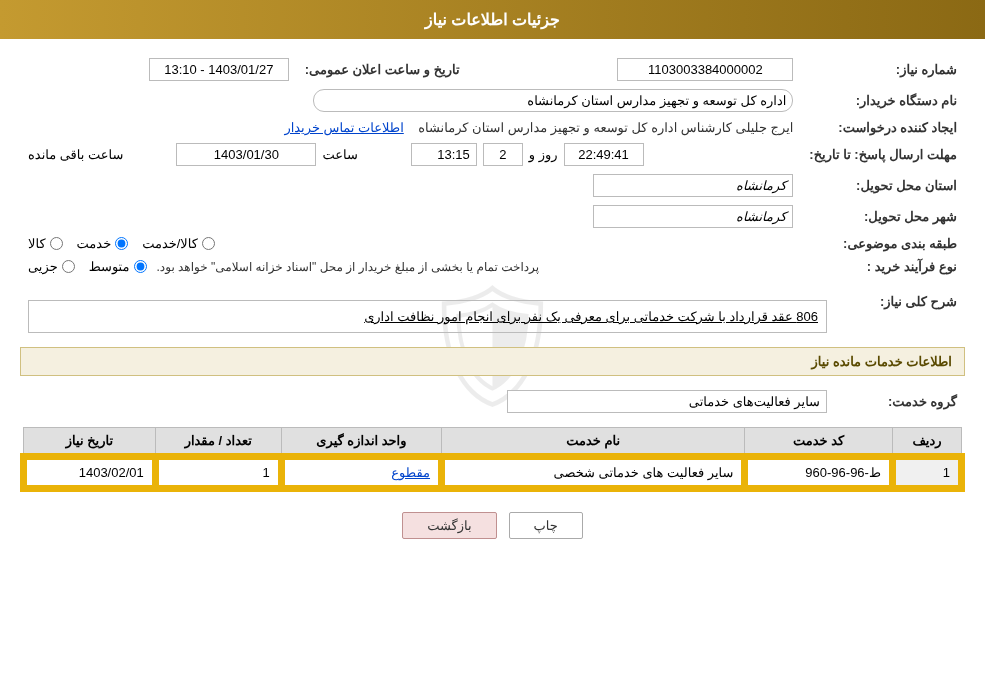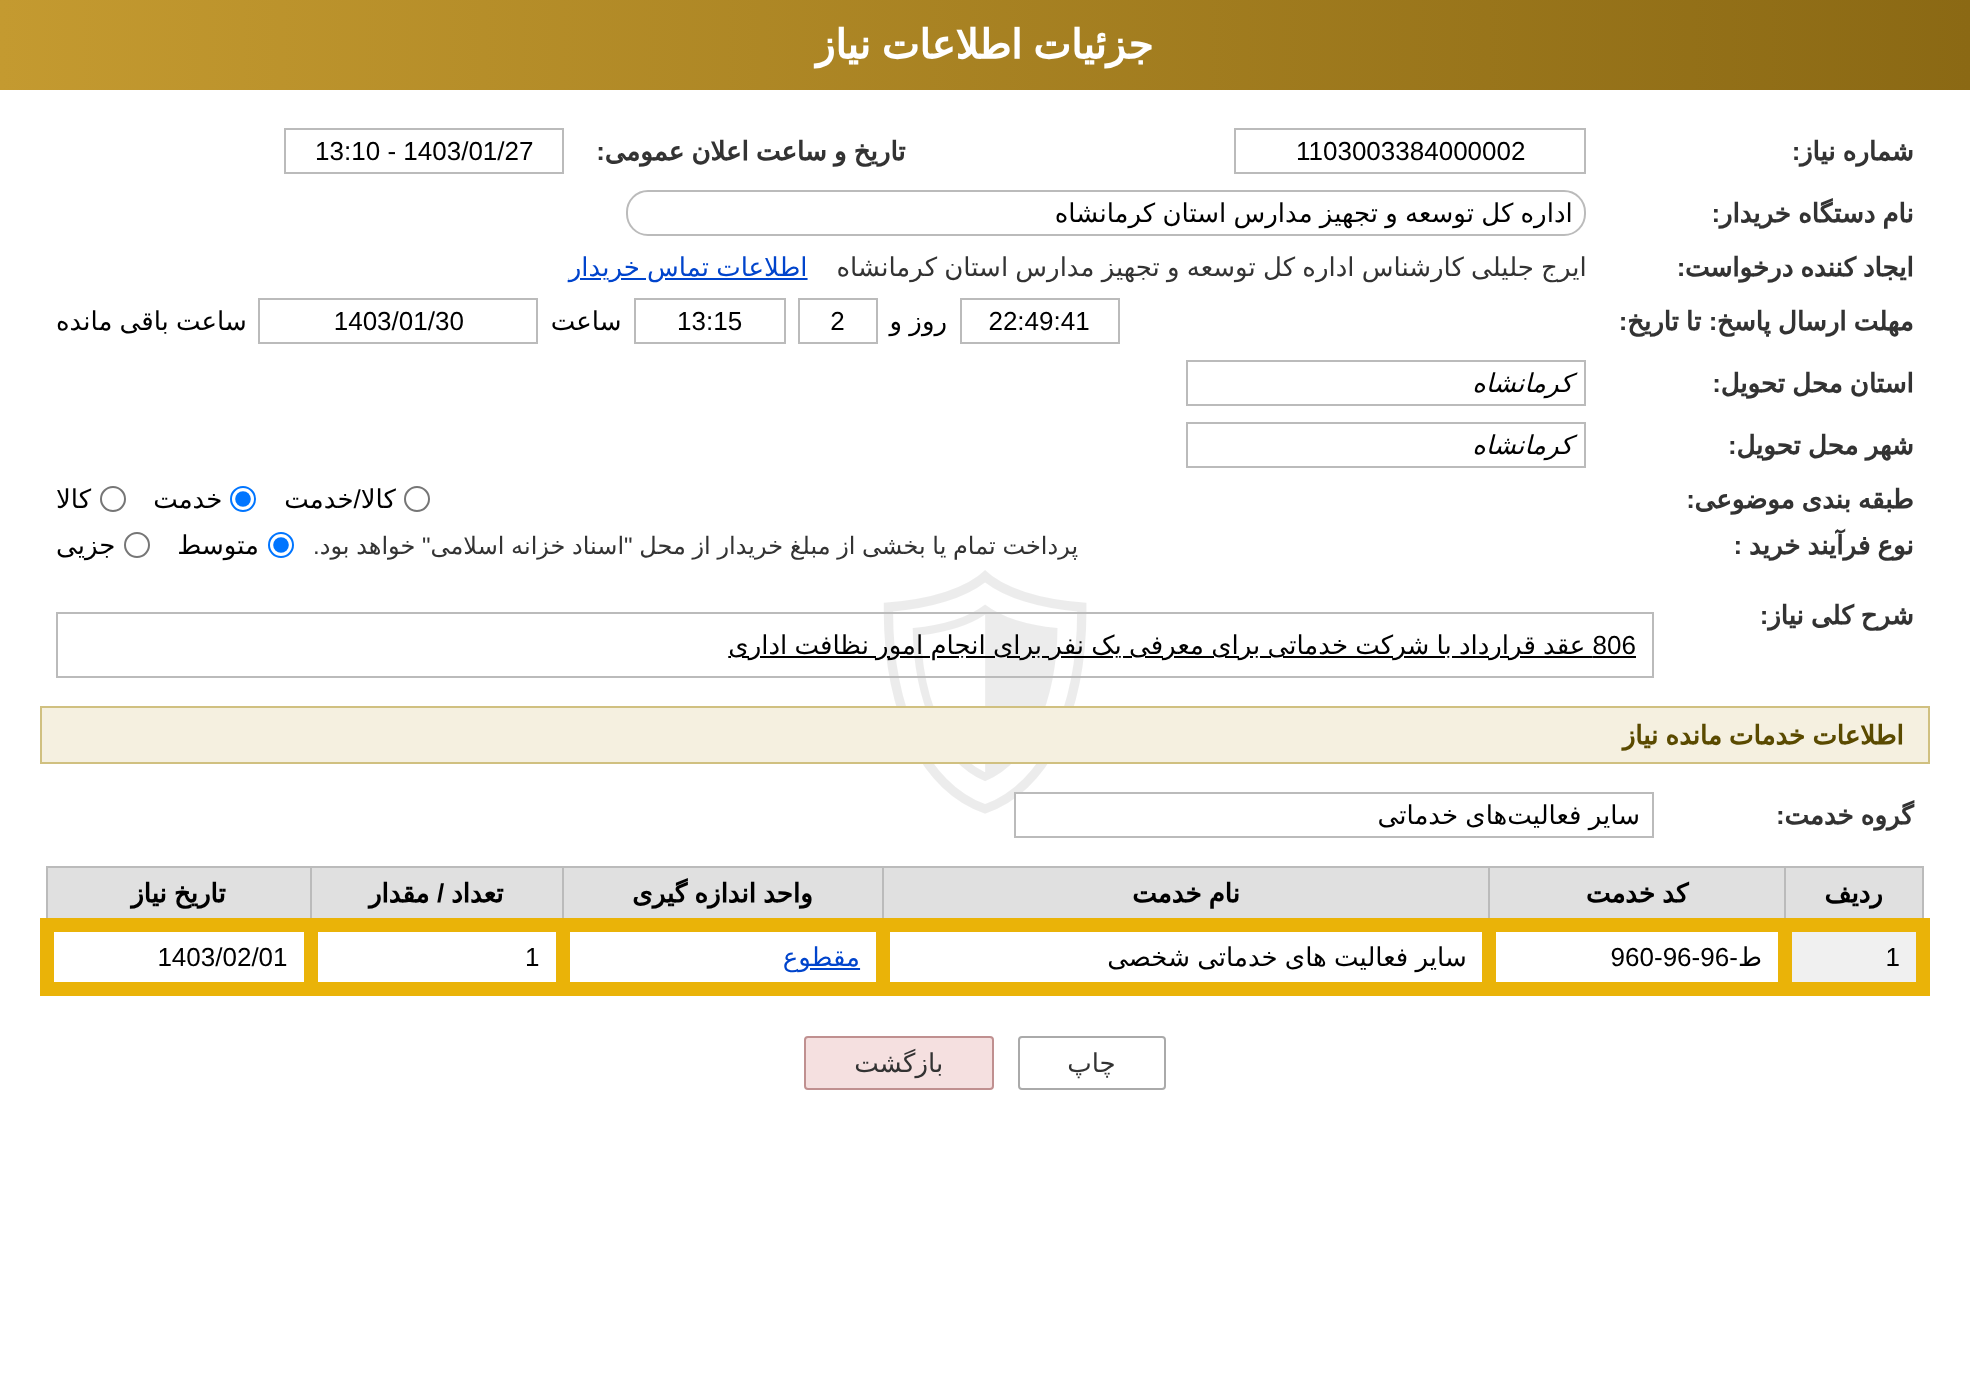--- a/index.html
+++ b/index.html
@@ -13,21 +13,21 @@
       max-width: 985px;
       margin: 0 auto;
       background: #fff;
       min-height: 691px;
     }
     .page-header {
       background: linear-gradient(to left, #8B6914, #c49a30);
       color: #fff;
       text-align: center;
       padding: 10px 0;
-      font-size: 20px;
+      font-size: 16px;
       font-weight: bold;
     }
     .main-content {
       padding: 15px 20px;
     }
     .section-header {
       background: #f5f0e0;
       border: 1px solid #d0c080;
       padding: 6px 12px;
       font-weight: bold;
@@ -54,36 +54,37 @@
     .value-cell {
       text-align: right;
     }
     .input-box {
       border: 1px solid #bbb;
       background: #fff;
       padding: 3px 6px;
       min-height: 22px;
       display: inline-block;
       text-align: right;
+      margin-left: 47px;
     }
     .input-medium {
       width: 200px;
       font-style: italic;
     }
     .number-input {
       width: 176px;
       text-align: center;
     }
     .date-input {
       width: 140px;
       text-align: center;
     }
     .time-input {
-      width: 76px;
-      text-align: center;
+      width: 66px;
+      text-align: right;
     }
     .countdown-row {
       display: flex;
       align-items: center;
       gap: 6px;
       justify-content: flex-end;
       flex-wrap: wrap;
     }
     .countdown-box {
       border: 1px solid #bbb;

